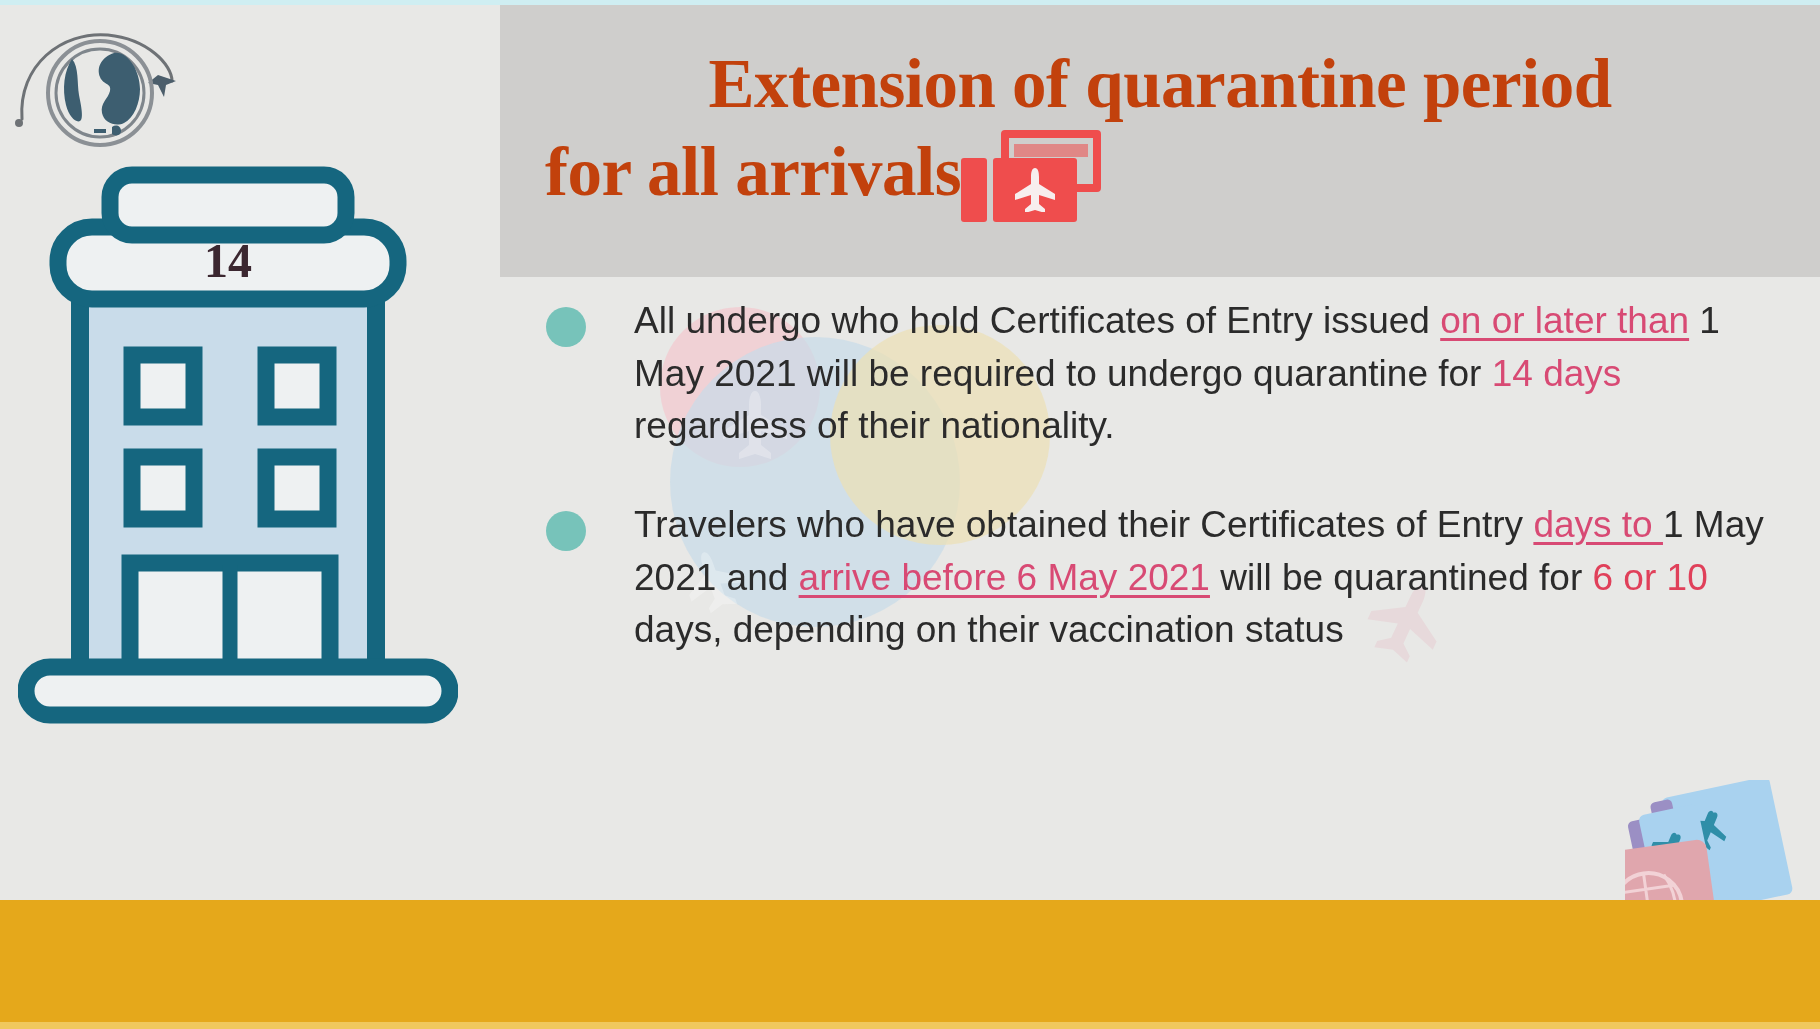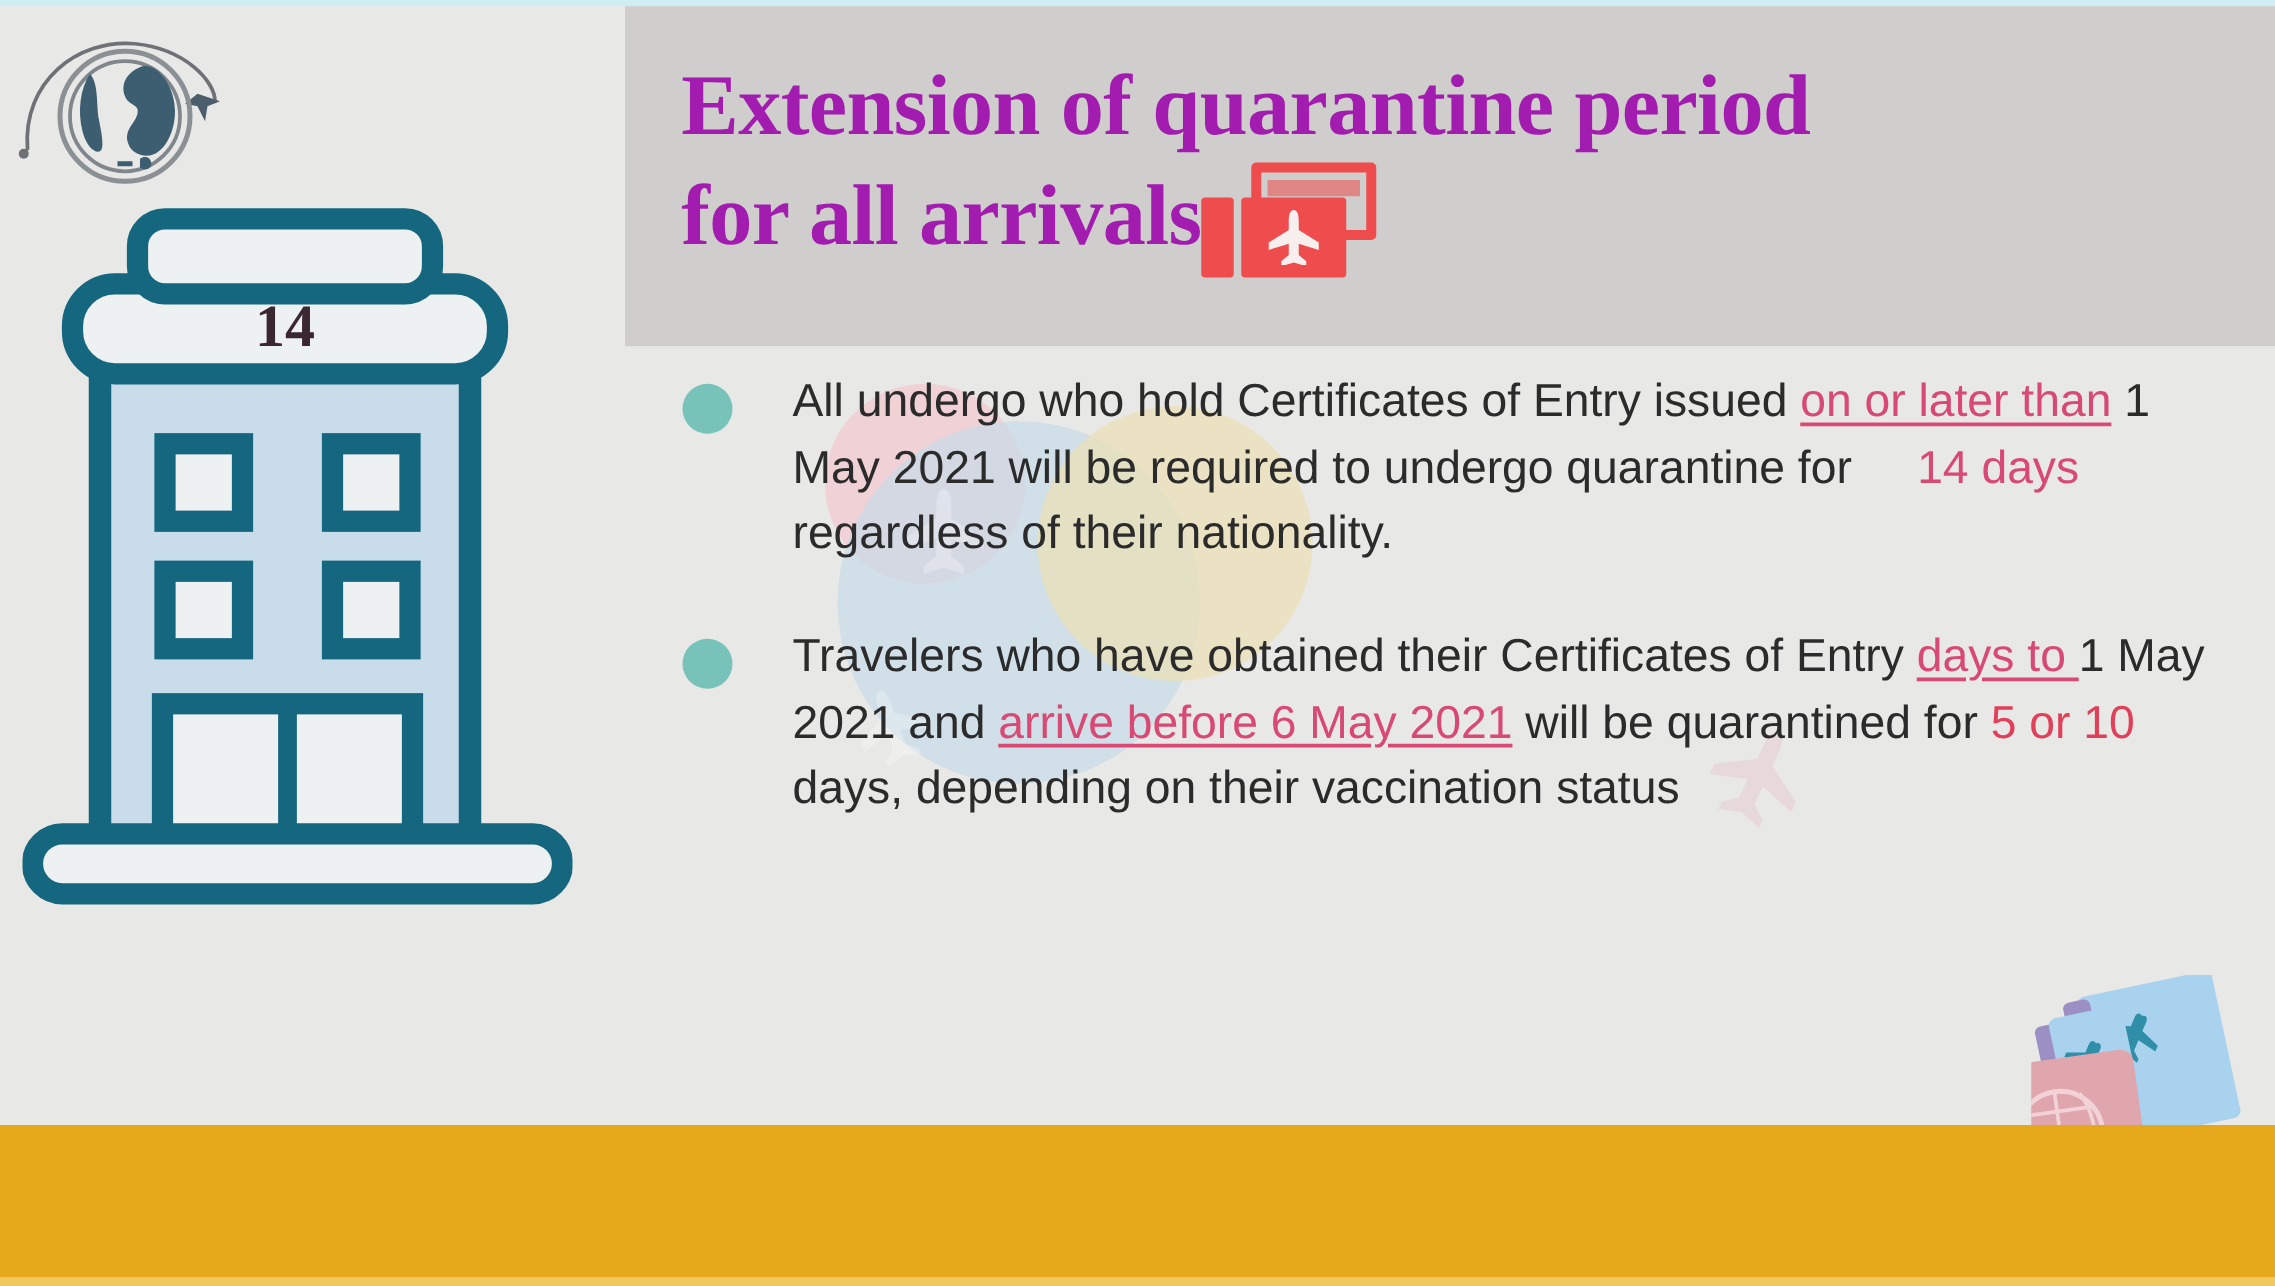--- a/index.html
+++ b/index.html
@@ -30,22 +30,23 @@
     background: #cfcecc;
   }
   .header-title {
     position: absolute;
     left: 545px; top: 42px;
     width: 1230px;
     font-family: "Liberation Serif", serif;
     font-weight: bold;
     font-size: 69px;
     line-height: 1.22;
-    color: #a21caf;
+    color: #c2410c;
     letter-spacing: -0.5px;
+    text-align: center;
   }
   .title-line { display: block; white-space: nowrap; }
   .title-line-2 { display: flex; align-items: center; }
   
   .ticket-icon {
     position: relative;
     width: 142px; height: 92px;
     flex: 0 0 auto;
     display: inline-block;
     top: 4px;
@@ -120,21 +121,21 @@
     margin-top: 12px;
     margin-right: 48px;
   }
   .bullet-text {
     font-family: "Liberation Sans", sans-serif;
     font-size: 37px;
     line-height: 1.42;
     color: #2b2b2b;
     max-width: 1130px;
   }
-  .hl { color: #d84a74; margin-left: 42px; }
+  .hl { color: #d84a74; }
   .hl-u { color: #d84a74; text-decoration: underline; text-underline-offset: 5px; text-decoration-thickness: 3px; text-align: center; }
   .hl-red { color: #e0405a; }
   
   .amber-bar {
     position: absolute;
     left: 0; top: 900px;
     width: 1820px; height: 122px;
     background: #e5a81b;
   }
   .amber-bar-edge {
@@ -239,21 +240,21 @@
     <div class="bullet-row bullet-row-1">
       <span class="bullet-dot"></span>
       <div class="bullet-text">
         <span>All undergo who hold Certificates of Entry issued </span><span class="hl-u">on or later than</span><span> 1 May 2021 will be required to undergo quarantine for </span><span class="hl">14 days</span><span> regardless of their nationality.</span>
       </div>
     </div>
 
     <div class="bullet-row bullet-row-2">
       <span class="bullet-dot"></span>
       <div class="bullet-text">
-        <span>Travelers who have obtained their Certificates of Entry </span><span class="hl-u">days to </span><span>1 May 2021 and </span><span class="hl-u">arrive before 6 May 2021</span><span> will be quarantined for </span><span class="hl-red">5 or 10</span><span> days, depending on their vaccination status</span>
+        <span>Travelers who have obtained their Certificates of Entry </span><span class="hl-u">days to </span><span>1 May 2021 and </span><span class="hl-u">arrive before 6 May 2021</span><span> will be quarantined for </span><span class="hl-red">6 or 10</span><span> days, depending on their vaccination status</span>
       </div>
     </div>
   </div>
 
   <span class="passport-art">
     <svg width="195" height="175" viewBox="0 0 195 175">
       <g transform="rotate(-12 95 90)">
         <rect x="52" y="8" width="110" height="120" rx="6" fill="#a9d2ef"></rect>
         <rect x="40" y="10" width="22" height="112" rx="5" fill="#9b8fc4"></rect>
         <g fill="#2f8ea8">

